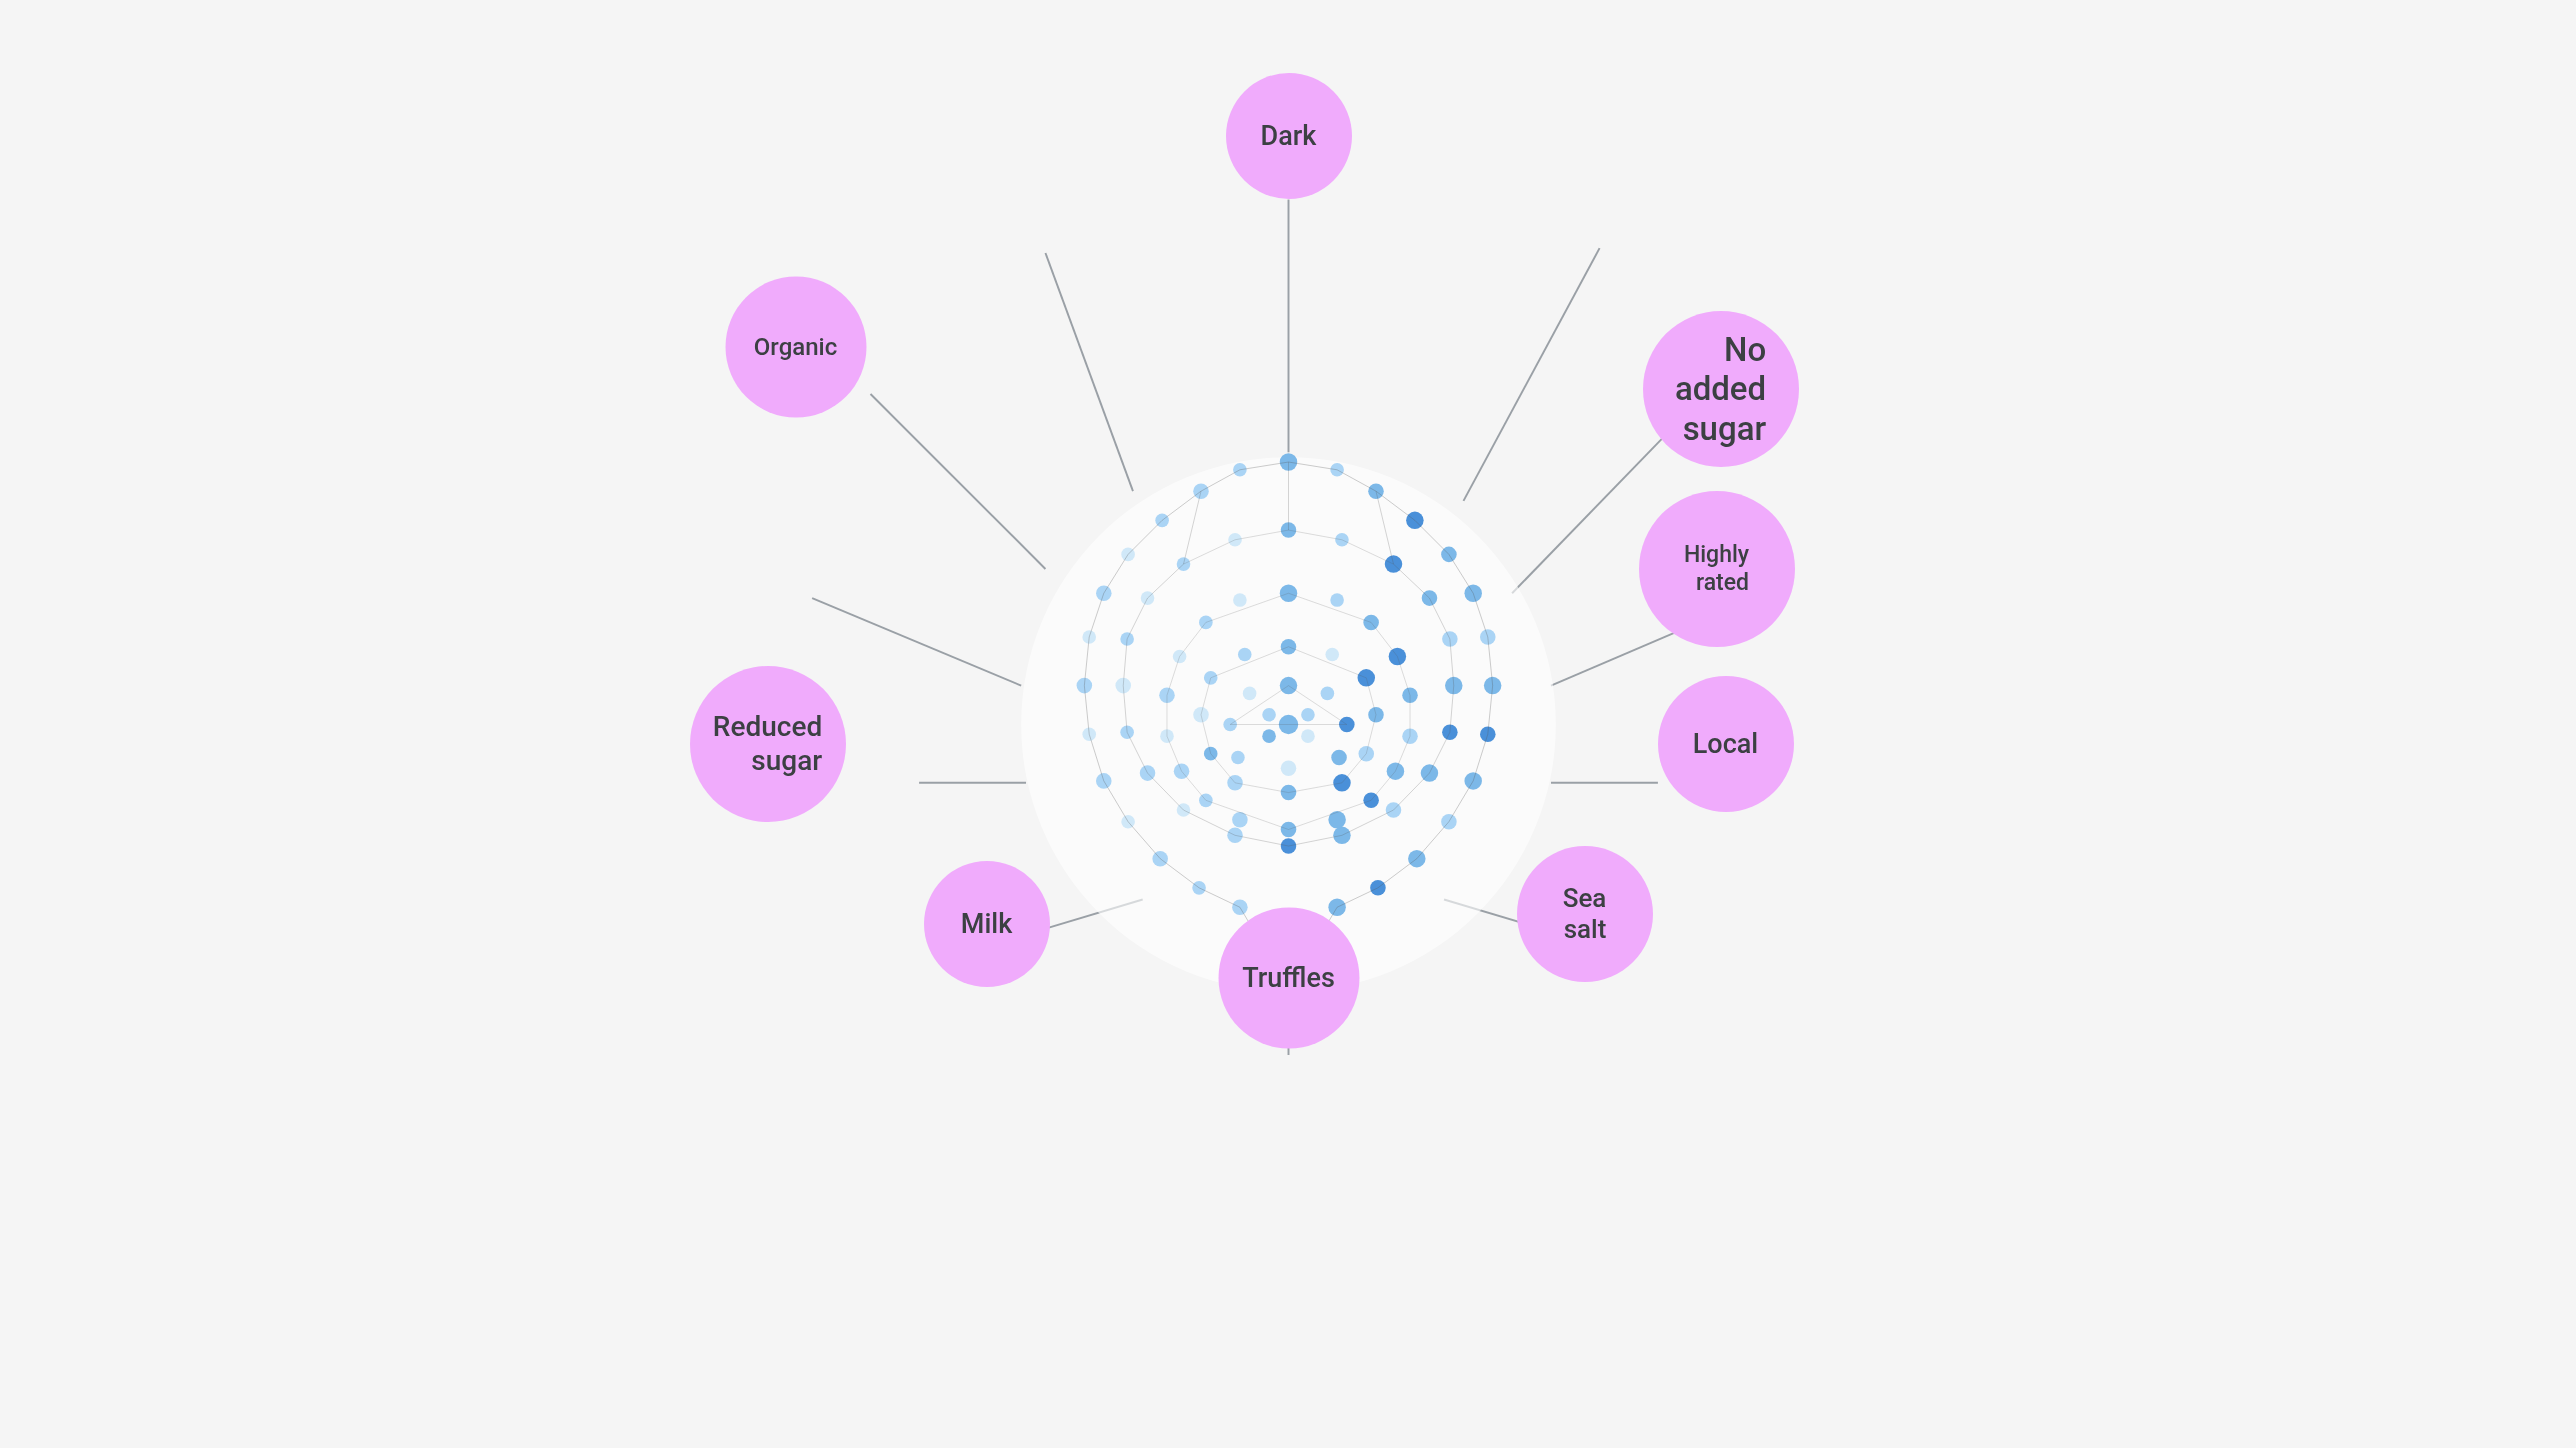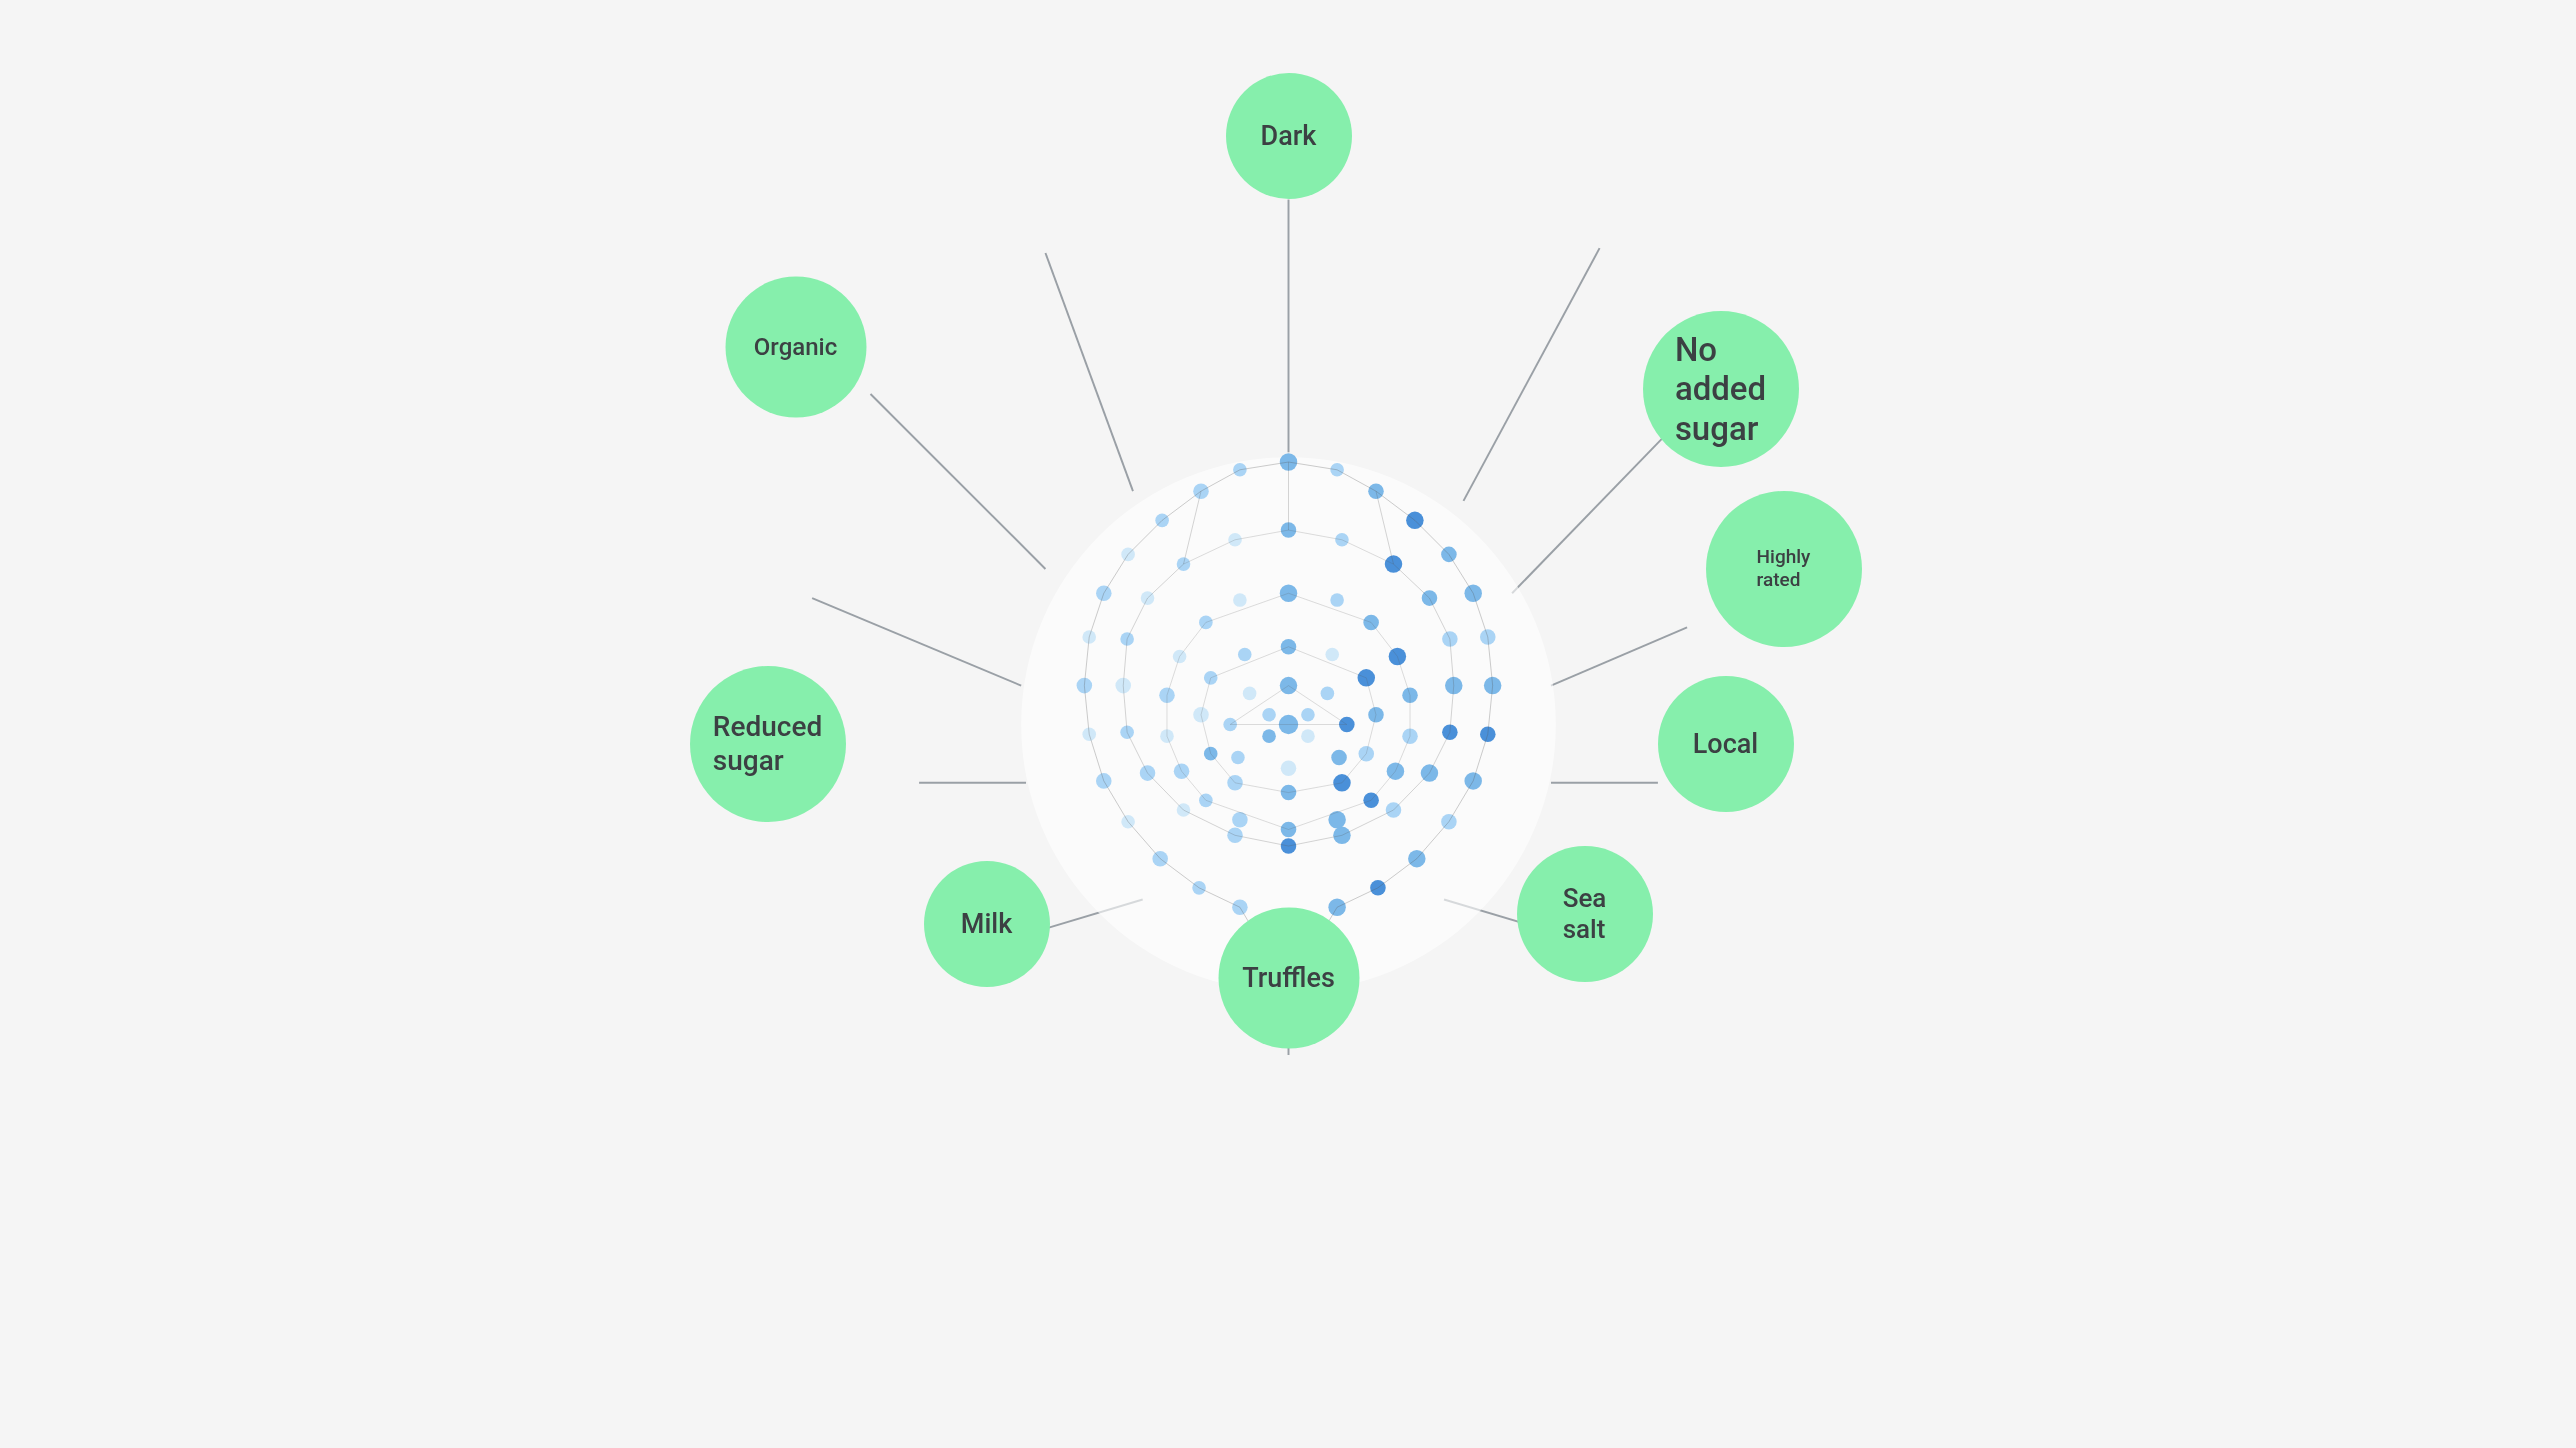--- a/index.html
+++ b/index.html
@@ -24,25 +24,25 @@
       width: 100%;
       height: 100%;
       pointer-events: none;
     }
     .node-bubble {
       position: absolute;
       border-radius: 50%;
       display: flex;
       align-items: center;
       justify-content: center;
-      text-align: left;
+      text-align: right;
       font-size: 29px;
       font-weight: 500;
       color: #3c4043;
-      background: #86efac;
+      background: #f0abfc;
       transform: translate(-50%, -50%);
       line-height: 1.2;
     }
   </style>
 </head>
 <body>
 
 <div class="diagram-container">
   <svg class="svg-layer" viewBox="0 0 1400 1400" xmlns="http://www.w3.org/2000/svg">
 
@@ -259,21 +259,21 @@
 
   <div class="node-bubble" style="left:681px; top:92px; width:126px; height:126px; font-size:27px;">Dark</div>
 
 
 
   <div class="node-bubble" style="left:188px; top:303px; width:141px; height:141px; font-size:24px;">Organic</div>
 
   <div class="node-bubble" style="left:1113px; top:345px; width:156px; height:156px; font-size:33px;">No<br>added<br>sugar</div>
 
 
-  <div class="node-bubble" style="left:1176px; top:525px; width:156px; height:156px; font-size:19px;">Highly<br>rated</div>
+  <div class="node-bubble" style="left:1109px; top:525px; width:156px; height:156px; font-size:23px;">Highly<br>rated</div>
 
   <div class="node-bubble" style="left:160px; top:700px; width:156px; height:156px; font-size:28px;">Reduced<br>sugar</div>
 
   <div class="node-bubble" style="left:379px; top:880px; width:126px; height:126px; font-size:27px;">Milk</div>
 
   <div class="node-bubble" style="left:1118px; top:700px; width:136px; height:136px; font-size:27px;">Local</div>
 
   <div class="node-bubble" style="left:977px; top:870px; width:136px; height:136px; font-size:26px;">Sea<br>salt</div>
 
   <div class="node-bubble" style="left:681px; top:934px; width:141px; height:141px; font-size:27px;">Truffles</div>

